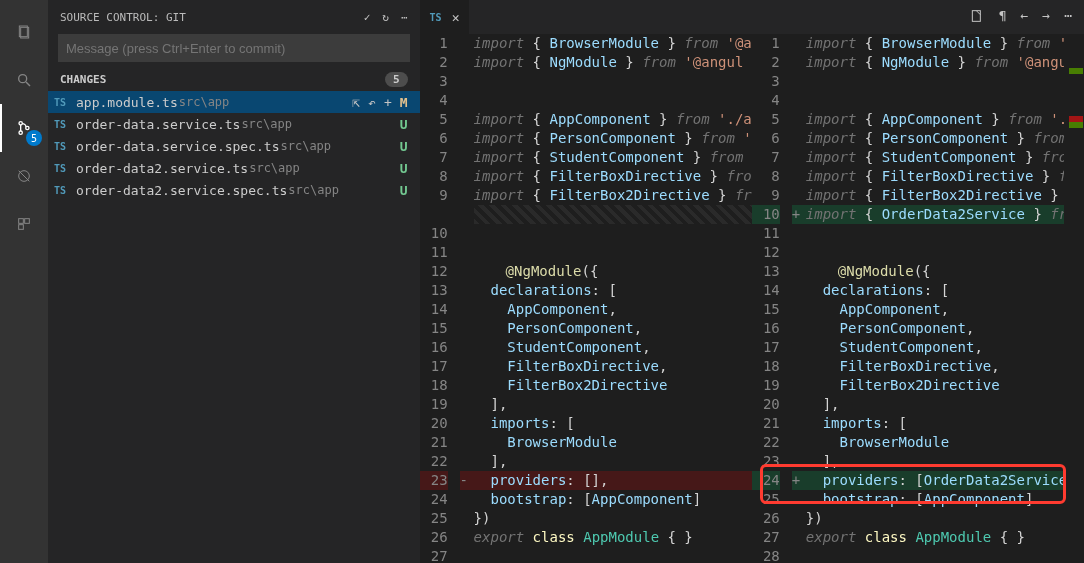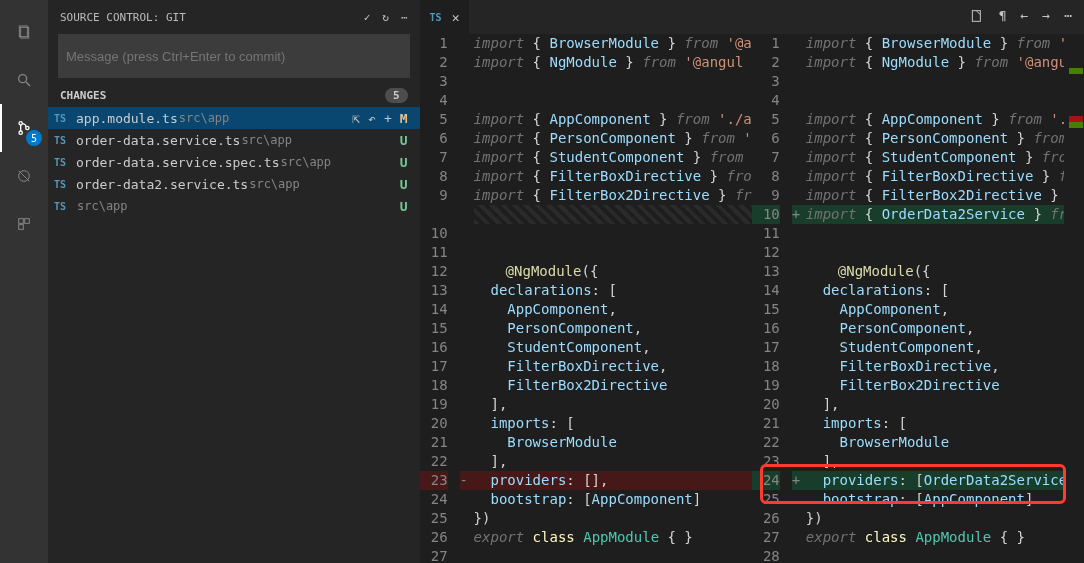--- a/index.html
+++ b/index.html
@@ -57,21 +57,21 @@
   align-items: center;
   padding: 3px 12px;
   font-size: 11px;
   color: #bbbbbb;
   text-transform: uppercase;
   justify-content: space-between;
 }
 .sidebar-header-actions { display: flex; gap: 12px; color: #c5c5c5; }
 .commit-box {
   margin: 0 10px 6px 10px;
-  height: 44px;
+  height: 28px;
 }
 .commit-box input {
   width: 100%;
   height: 100%;
   background: #3c3c3c;
   border: none;
   color: #cccccc;
   padding: 0 8px;
   font-size: 13px;
   outline: none;
@@ -293,20 +293,21 @@
       </div>
       <div class="change-item">
         <span class="ts-icon">TS</span>
         <span class="fname">order-data2.service.ts</span>
         <span class="fpath">src\app</span>
         <span class="spacer"></span>
         <span class="status status-U">U</span>
       </div>
       <div class="change-item">
         <span class="ts-icon">TS</span>
+        <span class="fname">order-data2.service.spec.ts</span>
         <span class="fpath">src\app</span>
         <span class="spacer"></span>
         <span class="status status-U">U</span>
       </div>
     </div>
 </div>
 
 <div class="editor-area">
   <div class="editor-tabs">
     <div class="tab">

